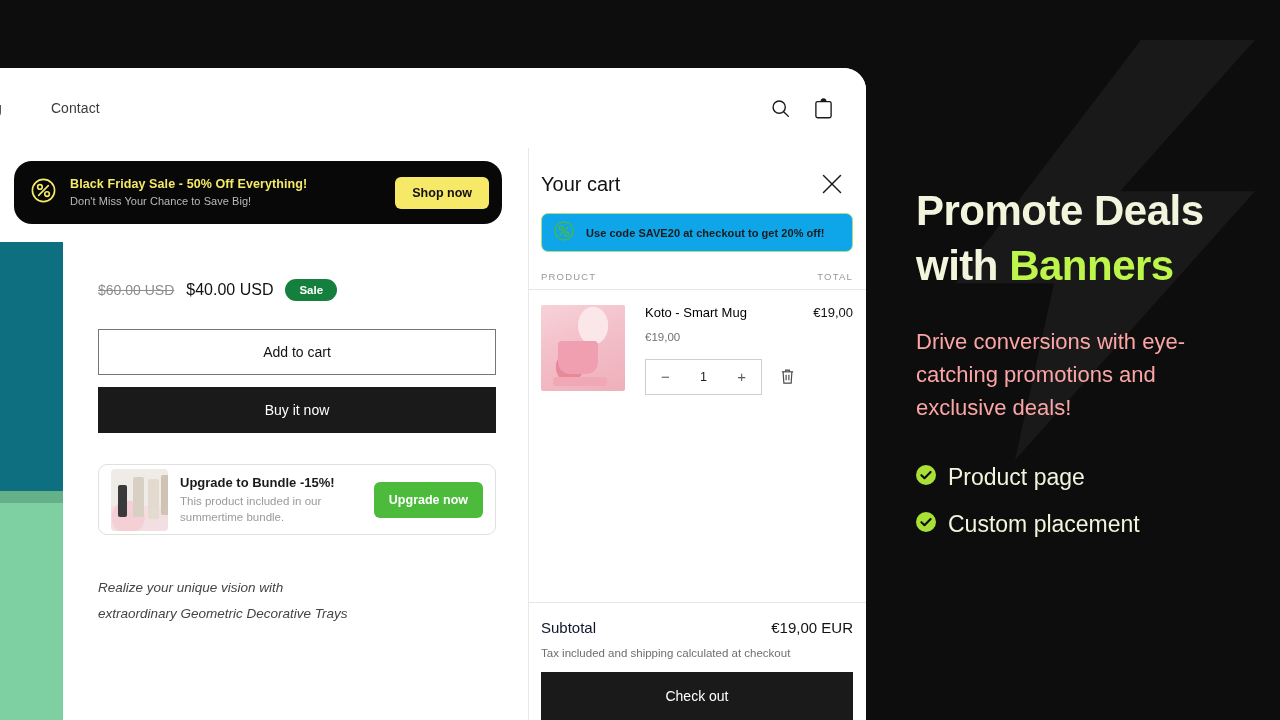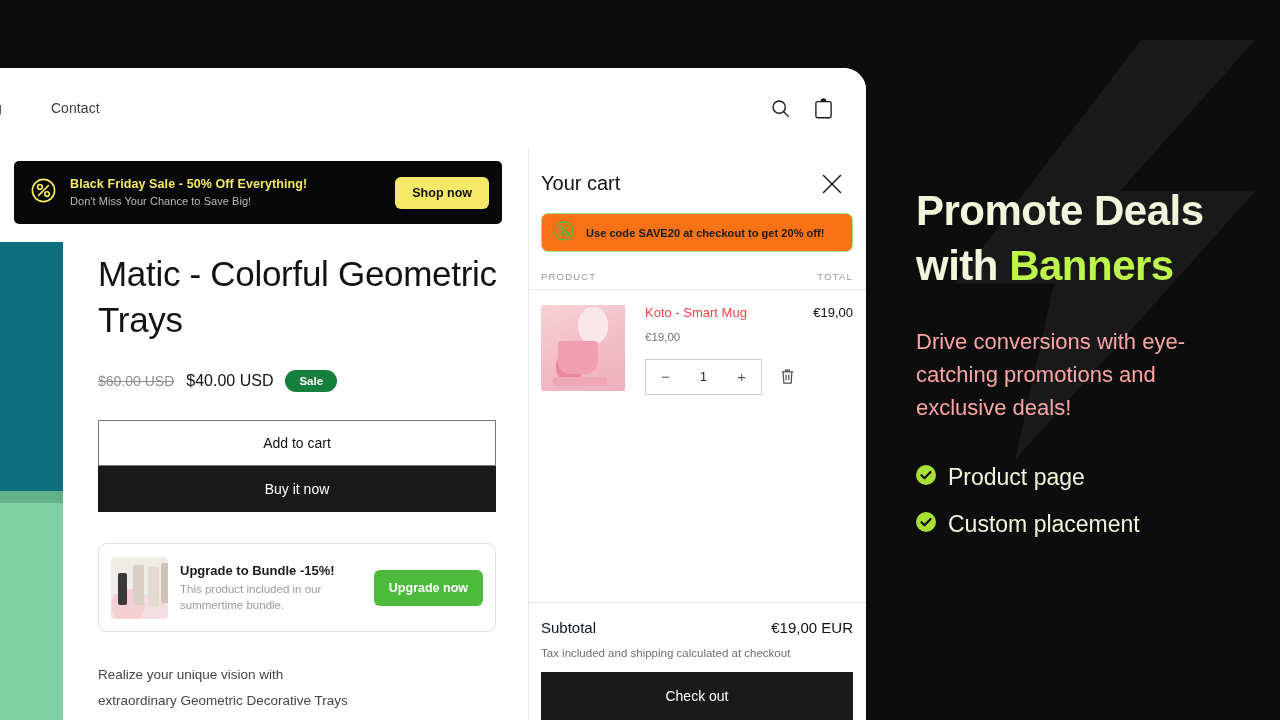--- a/index.html
+++ b/index.html
@@ -65,21 +65,21 @@
   }
   .gallery .g-top { height:249px; background:#0d6f80; }
   .gallery .g-gap { height:12px; background:#64b089; }
   .gallery .g-bot { height:217px; background:#7ecfa1; }
 
   
   .promo-banner {
     position:absolute; left:14px; top:13px;
     width:488px; height:63px;
     background:#080808;
-    border-radius:5px;
+    border-radius:18px;
     display:flex; align-items:center;
     padding:0 13px 0 16px;
   }
   .promo-icon { flex:0 0 auto; margin-right:13px; }
   .promo-text { flex:1 1 auto; }
   .promo-title {
     font-size:12.5px; font-weight:bold; color:#f5e967;
     letter-spacing:.1px; line-height:1.25;
   }
   .promo-sub {
@@ -117,31 +117,31 @@
   }
   .btn-add {
     display:block; width:398px; margin-top:28px;
     padding:14px 0; text-align:center;
     background:#fff; color:#121212;
     border:1px solid #767676; border-radius:0;
     font-size:14px; cursor:pointer;
     font-family:inherit;
   }
   .btn-buy {
-    display:block; width:398px; margin-top:0;
+    display:block; width:398px; margin-top:12px;
     padding:15px 12px; text-align:center;
     background:#1a1a1a; color:#fff;
     border:none; border-radius:0;
     font-size:14px; cursor:pointer;
     font-family:inherit;
   }
 
   
   .bundle {
-    margin-top:31px; width:398px; height:89px;
+    margin-top:31px; width:398px; height:71px;
     border:1px solid #e0e0e0; border-radius:9px;
     display:flex; align-items:center;
     padding:0 12px; background:#fff;
   }
   .bundle-img {
     flex:0 0 auto; width:57px; height:62px; border-radius:4px;
     background:
       radial-gradient(circle at 30% 78%, rgba(244,206,212,.95) 0 26%, rgba(0,0,0,0) 27%),
       linear-gradient(#efece7 0 60%, #f3dfe2 60% 100%);
     position:relative; overflow:hidden;
@@ -163,48 +163,48 @@
   .bundle-sub {
     font-size:11.5px; color:#9a9a9a; line-height:1.22; margin-top:2px;
   }
   .bundle-cta {
     flex:0 0 auto; background:#4cbb3c; color:#fff;
     font-size:12.5px; font-weight:bold;
     padding:11px 15px; border-radius:6px; border:none;
     cursor:pointer; white-space:nowrap;
   }
 
-  .desc { margin-top:30px; width:400px; }
+  .desc { margin-top:40px; width:400px;font-style:italic; }
   .desc p {
     font-size:13.5px; color:#444; line-height:1.9;
   }
 
   
   .cart {
     width:338px; background:#fff;
     border-left:1px solid #e8e8e8;
     display:flex; flex-direction:column;
     position:relative;
   }
   .cart-head {
-    display:flex; align-items:flex-start;
+    display:flex; align-items:center;
     padding:24px 22px 0 12px;
   }
   .cart-title {
     font-size:20px; color:#121212; font-weight:normal;
   }
   .cart-close {
     margin-left:auto; background:none; border:none;
     cursor:pointer; padding:0; line-height:0;
   }
 
   .cart-promo {
     margin:17px 13px 0 12px;
     border:1px solid #a8e08a; border-radius:7px;
-    background:#f97316;
+    background:#0ea5e9;
     height:39px; display:flex; align-items:center;
     padding:0 11px;
   }
   .cart-promo-text {
     font-size:11px; font-weight:bold; color:#1b1b1b;
     margin-left:11px; letter-spacing:.05px;
   }
 
   .cart-cols {
     display:flex; justify-content:space-between;
@@ -232,21 +232,21 @@
     width:40px; height:33px; border-radius:4px 4px 12px 12px;
     background:#ef9faf;
   }
   .item-img::after {
     content:""; position:absolute; left:12px; top:72px;
     width:54px; height:9px; border-radius:3px; background:#f0a8b6;
   }
   .item-body { flex:1 1 auto; padding-left:20px; }
   .item-top { display:flex; align-items:flex-start; }
   .item-name {
-    font-size:13px; color:#ef4444; line-height:1.2;
+    font-size:13px; color:#000000; line-height:1.2;
   }
   .item-total {
     margin-left:auto; font-size:13px; color:#121212;
   }
   .item-price {
     font-size:11.5px; color:#707070; margin-top:10px;
   }
   .qty-row { display:flex; align-items:center; margin-top:16px; }
   .qty {
     display:flex; align-items:center;
@@ -357,21 +357,20 @@
             </svg>
           </span>
           <div class="promo-text">
             <div class="promo-title">Black Friday Sale - 50% Off Everything!</div>
             <div class="promo-sub">Don't Miss Your Chance to Save Big!</div>
           </div>
           <button class="promo-cta">Shop now</button>
         </div>
 
         <div class="product-info">
-          <h1 class="product-title">Matic - Colorful Geometric Trays</h1>
 
           <div class="price-row">
             <span class="price-old">$60.00 USD</span>
             <span class="price-new">$40.00 USD</span>
             <span class="sale-badge">Sale</span>
           </div>
 
           <button class="btn-add">Add to cart</button>
           <button class="btn-buy">Buy it now</button>
 

